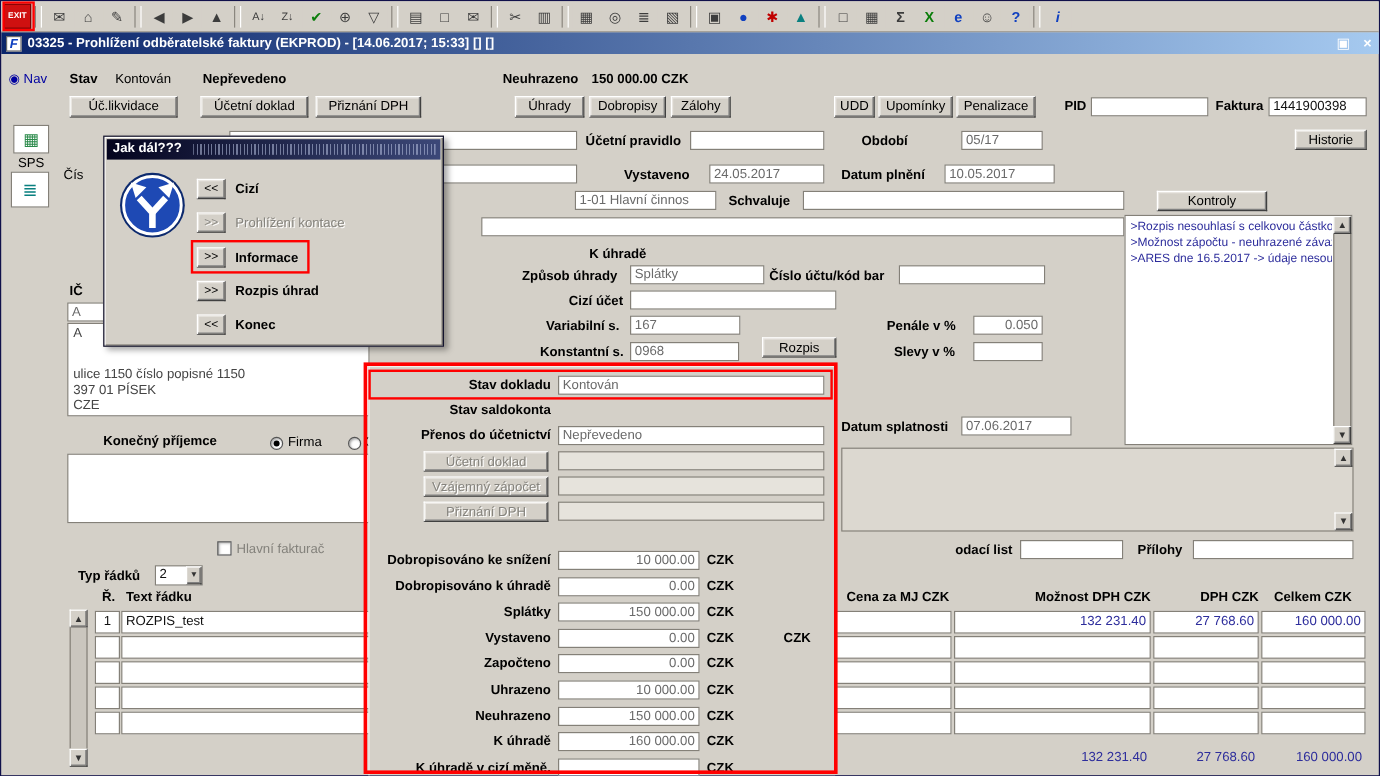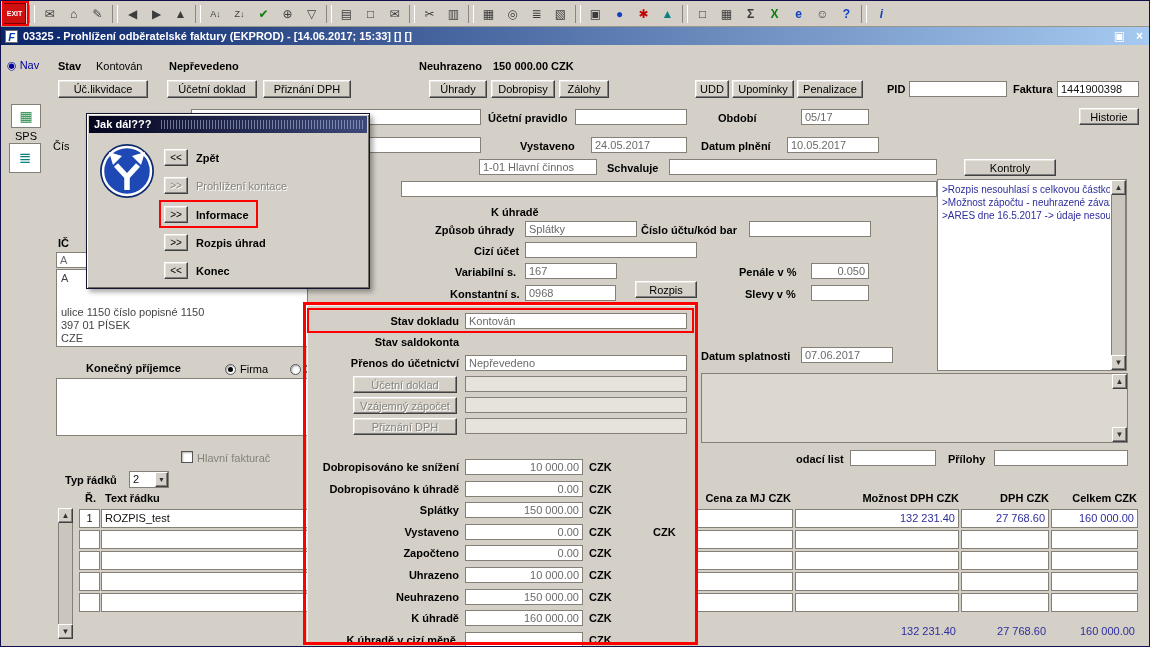--- a/index.html
+++ b/index.html
@@ -217,21 +217,21 @@
 
   <div class="B" style="left:64px;top:473px">Typ řádků</div>
   <div class="f k" style="left:128px;top:470px;width:40px;height:17px">2</div>
   <div class="sba" style="left:154px;top:471px;width:13px;height:15px;font-size:7px">▼</div>
 
   <div class="B" style="left:84px;top:491px">Ř.</div>
   <div class="B" style="left:104px;top:491px">Text řádku</div>
   <div class="B" style="left:690px;top:491px;width:100px;text-align:right">Cena za MJ CZK</div>
   <div class="B" style="left:830px;top:491px;width:128px;text-align:right">Možnost DPH CZK</div>
   <div class="B" style="left:960px;top:491px;width:88px;text-align:right">DPH CZK</div>
-  <div class="B" style="left:1050px;top:491px;width:86px;text-align:right">Celkem CZK</div>
+  <div class="B" style="left:1050px;top:491px;width:86px;text-align:center">Celkem CZK</div>
 
   <div class="sba" style="left:57px;top:507px">▲</div>
   <div class="sbt" style="left:57px;top:522px;width:15px;height:101px"></div>
   <div class="sba" style="left:57px;top:623px">▼</div>
 
   <div class="cell ctr" style="left:78px;top:508px;width:21px">1</div>
   <div class="cell ltxt" style="left:100px;top:508px;width:590px">ROZPIS_test</div>
   <div class="cell" style="left:692px;top:508px;width:100px"></div>
   <div class="cell" style="left:794px;top:508px;width:164px">132 231.40</div>
   <div class="cell" style="left:960px;top:508px;width:88px">27 768.60</div>
@@ -338,21 +338,21 @@
     </div>
     <svg style="position:absolute;left:12px;top:29px" width="56" height="56" viewBox="0 0 56 56">
       <circle cx="28" cy="28" r="27" fill="#0d2a6e"></circle>
       <circle cx="28" cy="28" r="24" fill="#1e49b4" stroke="#ffffff" stroke-width="2.5"></circle>
       <path d="M28 47 L28 34 L17 22" stroke="#ffffff" stroke-width="5.5" fill="none"></path>
       <path d="M28 34 L39 22" stroke="#ffffff" stroke-width="5.5" fill="none"></path>
       <polygon points="10,9 23,13 14,22" fill="#ffffff"></polygon>
       <polygon points="46,9 33,13 42,22" fill="#ffffff"></polygon>
     </svg>
     <div class="db" style="top:35px">&lt;&lt;</div>
-    <div class="dl" style="top:38px">Zpět</div>
+    <div class="dl" style="top:38px">Cizí</div>
     <div class="db dis" style="top:63px">&gt;&gt;</div>
     <div class="dl dis" style="top:66px">Prohlížení kontace</div>
     <div class="db" style="top:92px">&gt;&gt;</div>
     <div class="dl" style="top:95px">Informace</div>
     <div class="db" style="top:120px">&gt;&gt;</div>
     <div class="dl" style="top:123px">Rozpis úhrad</div>
     <div class="db" style="top:148px">&lt;&lt;</div>
     <div class="dl" style="top:151px">Konec</div>
   </div>
   <div class="red thin" style="left:158px;top:199px;width:99px;height:28px"></div>

